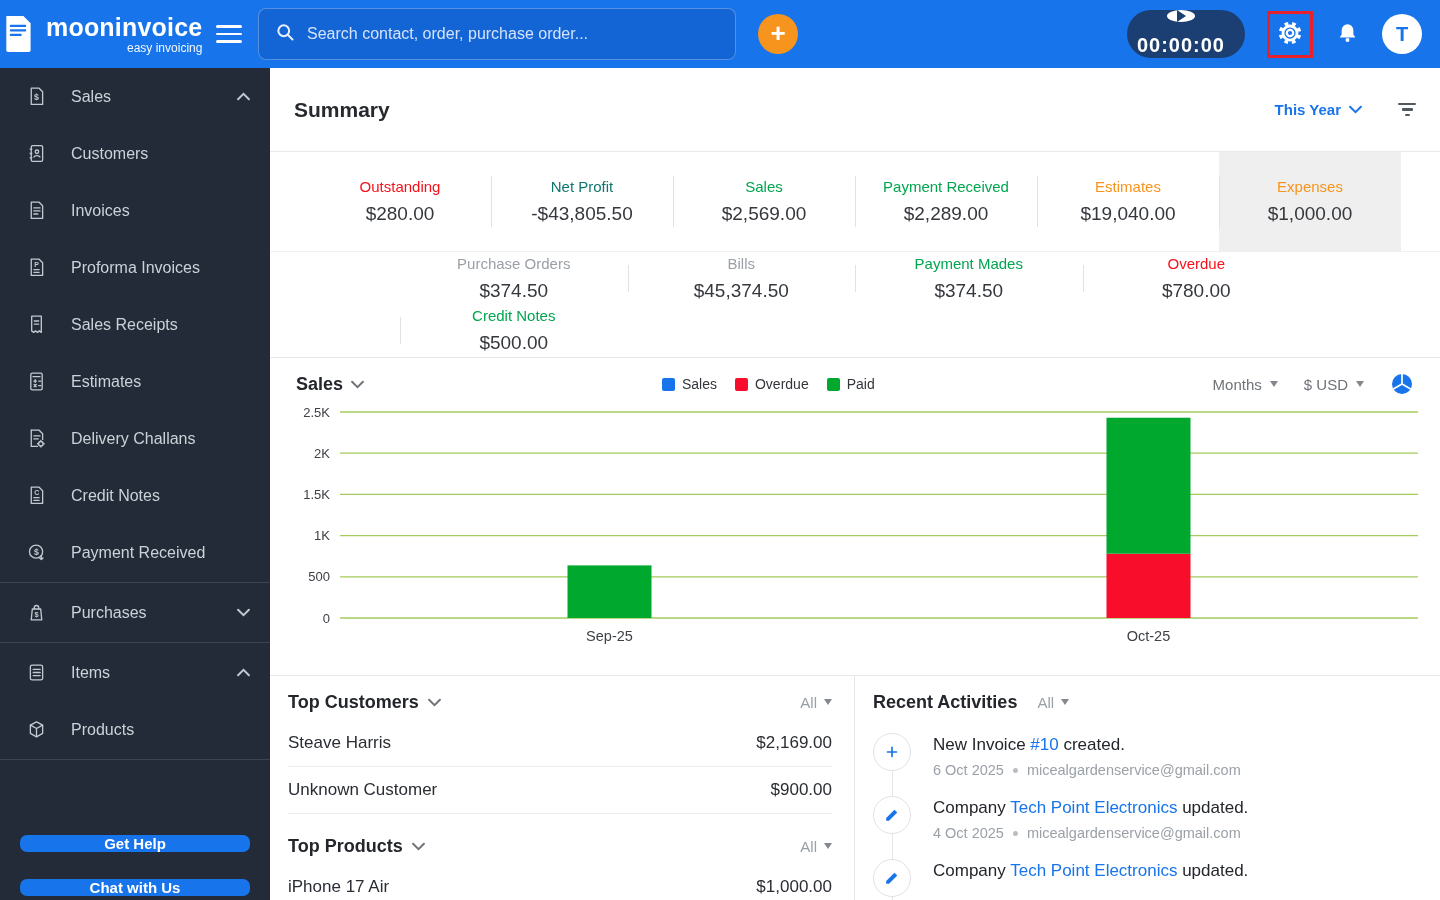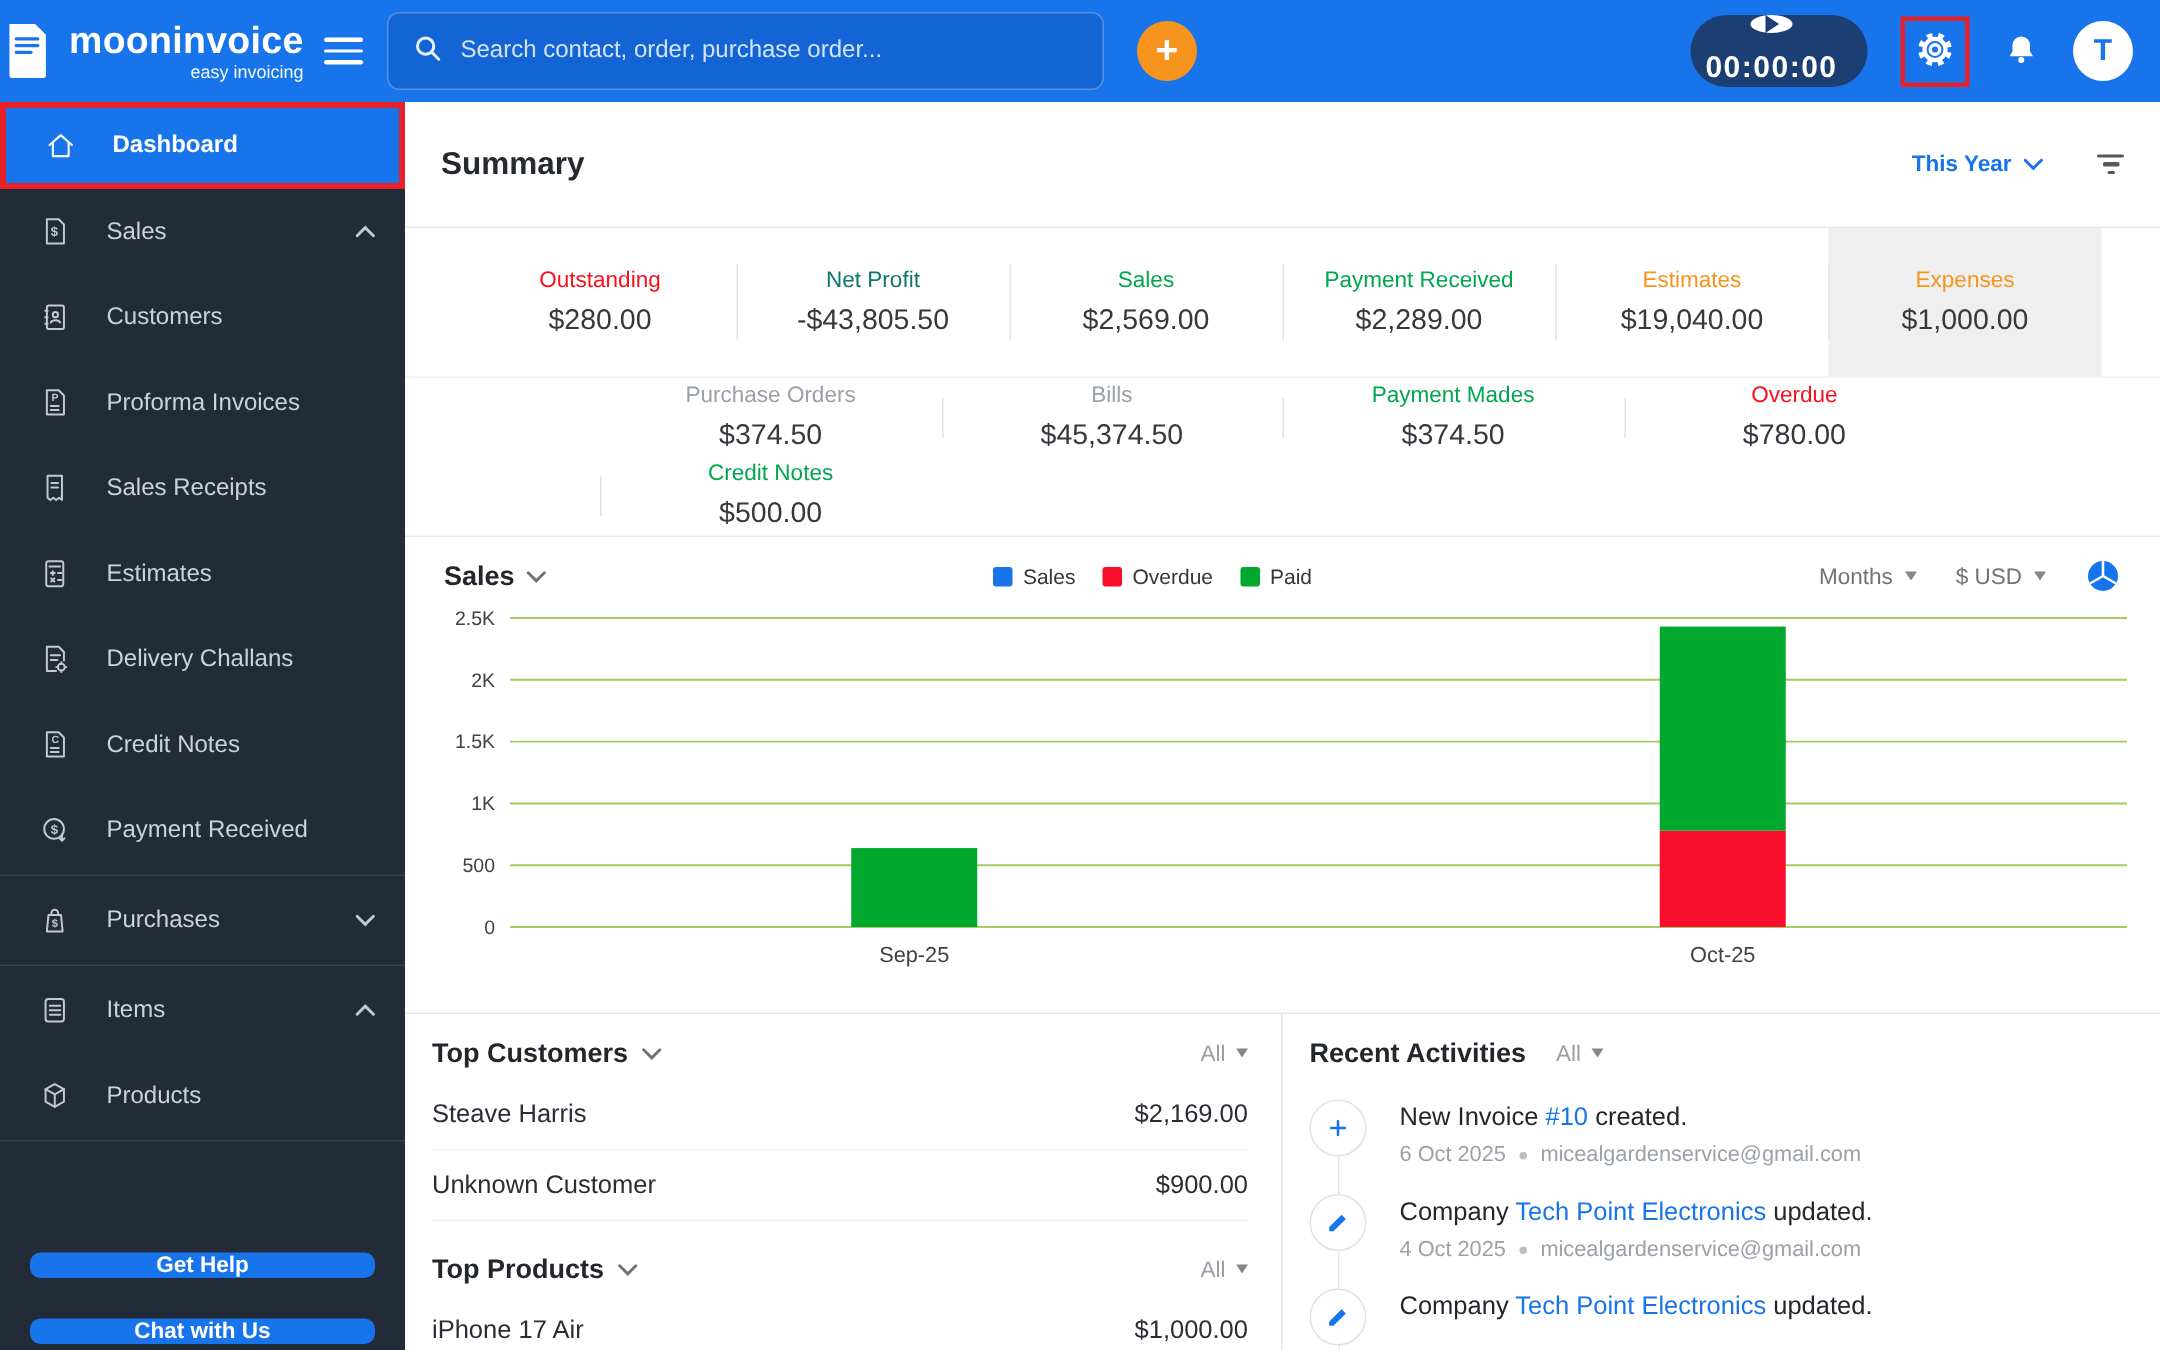--- a/index.html
+++ b/index.html
@@ -166,31 +166,20 @@
         </svg>
       </span>
     </button>
     <button class="avatar">
       <span>T</span>
     </button>
   </div>
 </header>
 
 <aside class="sidebar">
-  <div class="red-frame">
-    <div class="side-item active">
-      <span class="sicon">
-        <svg viewBox="0 0 24 24" fill="none" stroke="#fff" stroke-width="1.6" stroke-linecap="round" stroke-linejoin="round">
-          <path d="M3.5 11 12 3.5 20.5 11"></path>
-            <path d="M6 9.5V19.5h12V9.5"></path>
-        </svg>
-      </span>
-      <span class="slabel">Dashboard</span>
-    </div>
-  </div>
 
   <div class="side-item">
     <span class="sicon">
       <svg viewBox="0 0 24 24" fill="none" stroke="#c3c9d1" stroke-width="1.5" stroke-linejoin="round">
         <path d="M6 2.5h9l4 4V21H6z"></path>
         <text x="9" y="15.5" font-size="10" fill="#c3c9d1" stroke="none" font-weight="bold">$</text>
       </svg>
     </span>
     <span class="slabel">Sales</span>
     <span class="chev">
@@ -205,20 +194,29 @@
       <svg viewBox="0 0 24 24" fill="none" stroke="#c3c9d1" stroke-width="1.5" stroke-linejoin="round">
         <rect x="6" y="3" width="13" height="18" rx="1.6"></rect>
         <path d="M4.2 7h3M4.2 12h3M4.2 17h3"></path>
         <circle cx="12.5" cy="10" r="2"></circle>
           <path d="M9 16c.9-2.2 6.1-2.2 7 0" stroke-linecap="round"></path>
       </svg>
     </span>
     <span class="slabel">Customers</span>
   </div>
 
+  <div class="side-item">
+    <span class="sicon">
+      <svg viewBox="0 0 24 24" fill="none" stroke="#c3c9d1" stroke-width="1.5" stroke-linecap="round" stroke-linejoin="round">
+        <path d="M6 2.5h9l4 4V21H6z"></path>
+          <path d="M9 9h7M9 12.5h7M9 16h4.5"></path>
+      </svg>
+    </span>
+    <span class="slabel">Invoices</span>
+  </div>
 
   <div class="side-item">
     <span class="sicon">
       <svg viewBox="0 0 24 24" fill="none" stroke="#c3c9d1" stroke-width="1.5" stroke-linejoin="round">
         <path d="M6 2.5h9l4 4V21H6z"></path>
         <text x="9.5" y="11" font-size="8" fill="#c3c9d1" stroke="none" font-weight="bold">P</text>
         <path d="M9 14.5h6M9 17.5h6" stroke-linecap="round"></path>
       </svg>
     </span>
     <span class="slabel">Proforma Invoices</span>

